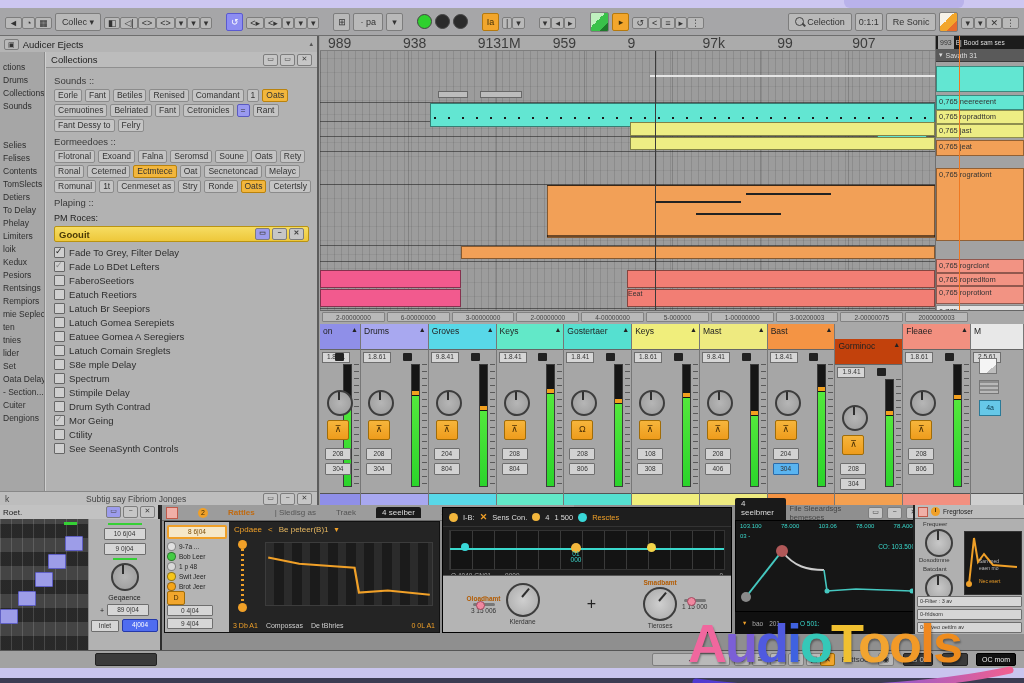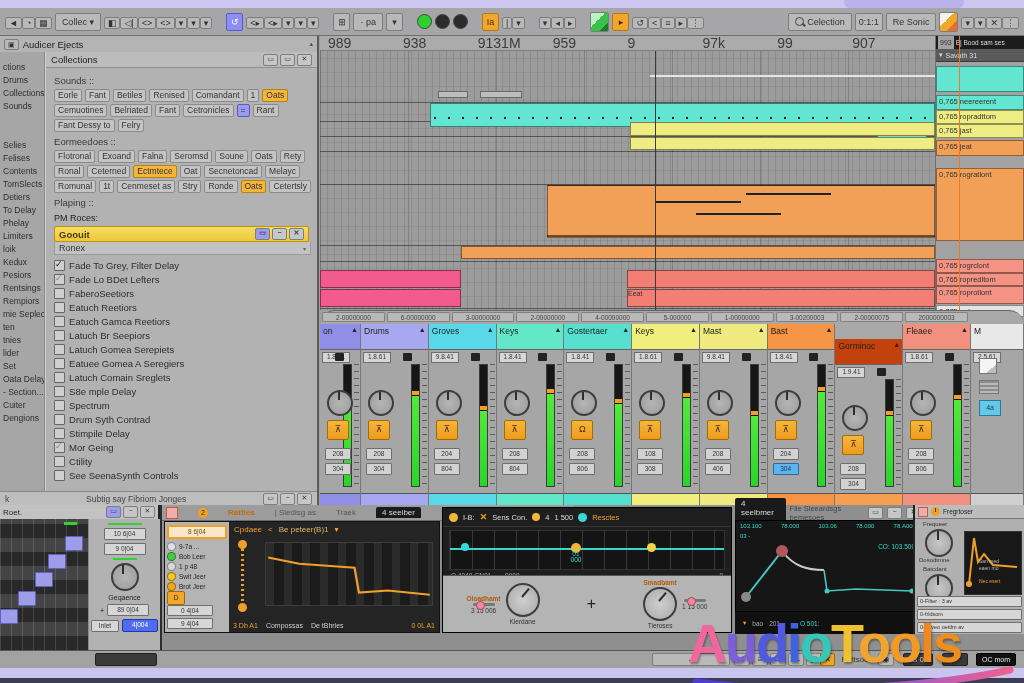--- a/index.html
+++ b/index.html
@@ -77,21 +77,21 @@
   .clip.notes-big::after{content:"";position:absolute;left:28%;top:30%;width:22%;height:2px;background:#222;box-shadow:40px 12px 0 #222,90px -8px 0 #222;}
   .hline{position:absolute;left:0;width:615px;height:1px;background:rgba(30,30,30,0.55);}
   .ph-dark{position:absolute;left:335px;top:0;width:1px;height:259px;background:#3a3a3a;}
   .labelcol{position:absolute;left:615px;top:0;width:89px;height:274px;background:#a2a2a2;border-left:1px solid #6f6f6f;box-sizing:border-box;}
   .lc-top1{height:13px;background:#1c1c1c;color:#ddd;font-size:6.5px;display:flex;align-items:center;gap:2px;padding:0 2px;}
   .lc-top1 .num{color:#333;background:#a2a2a2;height:13px;line-height:13px;padding:0 2px;font-size:7px;}
   .lc-top2{height:12px;background:#5a5a5a;color:#ddd;font-size:7px;display:flex;align-items:center;gap:3px;padding:0 3px;border-bottom:1px solid #3a3a3a;}
   .tlab{box-sizing:border-box;border:1px solid rgba(0,0,0,0.4);font-size:7.5px;color:#333;padding:1px 2px;overflow:hidden;white-space:nowrap;}
   .ph-orange{position:absolute;left:23px;top:0;width:1px;height:274px;background:#f07820;}
   
-  .mixer{position:absolute;left:320px;top:274px;width:704px;height:195px;background:#a8a8a8;border-top:1px solid #666;box-sizing:border-box;border-radius:15px;}
+  .mixer{position:absolute;left:320px;top:274px;width:704px;height:195px;background:#a8a8a8;border-top:1px solid #666;box-sizing:border-box;}
   .scene-row{height:12px;display:flex;gap:2px;padding:1px 56px 1px 2px;box-sizing:border-box;}
   .scene{flex:1;background:#b9b9b9;border:1px solid #828282;border-radius:1px;font-size:6.5px;line-height:9px;color:#444;text-align:center;overflow:hidden;white-space:nowrap;}
   .channels{position:absolute;left:0;top:13px;width:704px;height:182px;display:flex;}
   .chan{flex:1;border-right:1px solid #777;display:flex;flex-direction:column;min-width:0;}
   .chan.narrow{flex:0 0 40px;}
   .chan.master{flex:0 0 52px;}
   .chan-head{height:26px;display:flex;align-items:flex-start;font-size:8.5px;color:#222;padding:2px 2px 0 3px;box-sizing:border-box;border-bottom:1px solid #666;overflow:hidden;}
   .chan-head .nm{flex:1;overflow:hidden;white-space:nowrap;}
   .chan-head .tri{font-size:7px;color:#222;}
   .chan-body{flex:1;position:relative;background:#a6a6a6;}
@@ -362,25 +362,20 @@
               </div>
             <div class="sec-title">Plaping ::</div>
             <div class="pm-label">PM Roces:</div>
             <div class="sel-row">
               <span>Goouit</span>
                 <span class="grow"></span>
               <span class="winbtn bluish">▭</span>
               <span class="winbtn">−</span>
               <span class="winbtn">✕</span>
             </div>
-            <div class="ronex-row">
-                <span>Ronex</span>
-                <span class="grow"></span>
-                <span style="font-size:6px;color:#666;">▾</span>
-              </div>
             <div class="checklist">
 
                 <div class="chk">
 
                   <span class="cb checked"></span>
                   <span>Fade To Grey, Filter Delay</span>
                 </div>
 
                 <div class="chk">
 
@@ -393,25 +388,20 @@
                   <span class="cb"></span>
                   <span>FaberoSeetiors</span>
                 </div>
 
                 <div class="chk">
 
                   <span class="cb"></span>
                   <span>Eatuch Reetiors</span>
                 </div>
 
-                <div class="chk">
-
-                  <span class="cb"></span>
-                  <span>Eatuch Gamca Reetiors</span>
-                </div>
 
                 <div class="chk">
 
                   <span class="cb"></span>
                   <span>Latuch Br Seepiors</span>
                 </div>
 
                 <div class="chk">
 
                   <span class="cb"></span>
@@ -439,27 +429,27 @@
 
                 <div class="chk">
 
                   <span class="cb"></span>
                   <span>Spectrum</span>
                 </div>
 
                 <div class="chk">
 
                   <span class="cb"></span>
+                  <span>Stimpile Delay</span>
+                </div>
+
+                <div class="chk">
+
+                  <span class="cb"></span>
                   <span>Drum Syth Contrad</span>
-                </div>
-
-                <div class="chk">
-
-                  <span class="cb"></span>
-                  <span>Stimpile Delay</span>
                 </div>
 
                 <div class="chk">
 
                   <span class="cb part"></span>
                   <span>Mor Geing</span>
                 </div>
 
                 <div class="chk">
 

